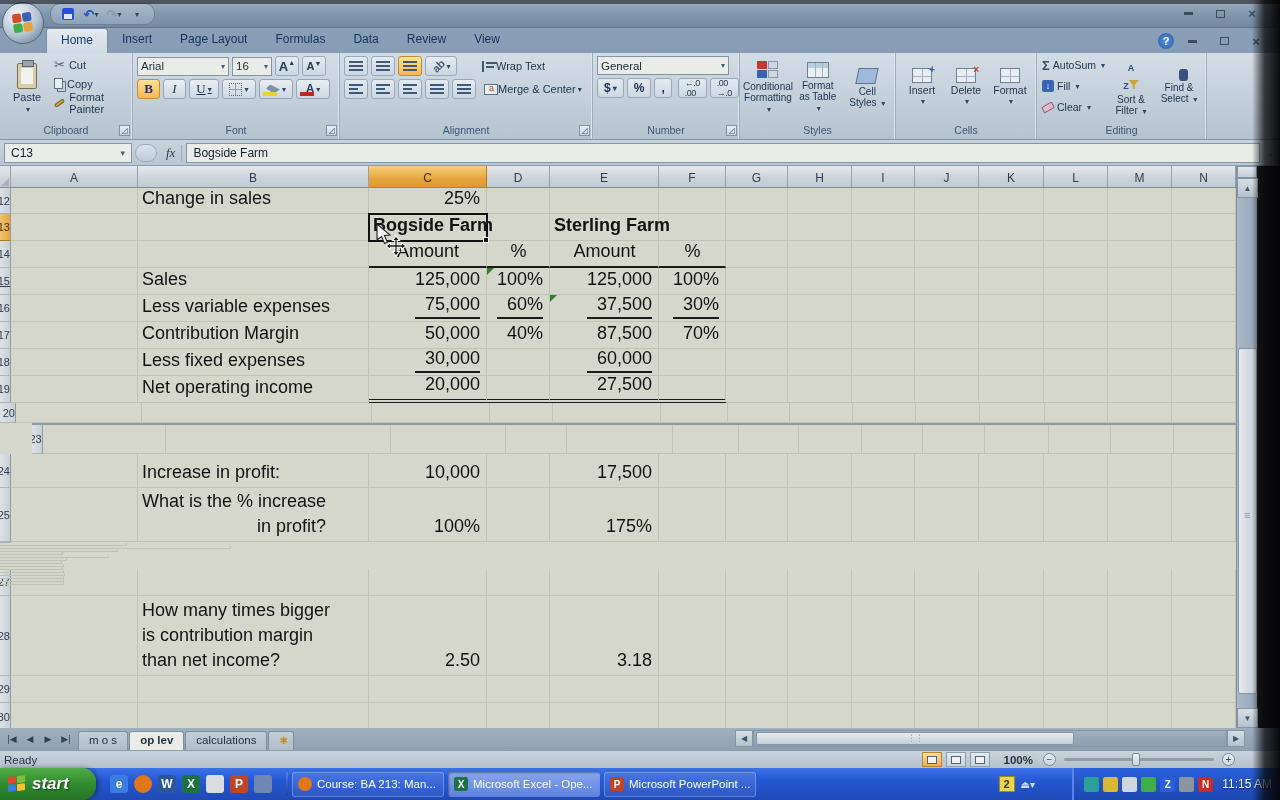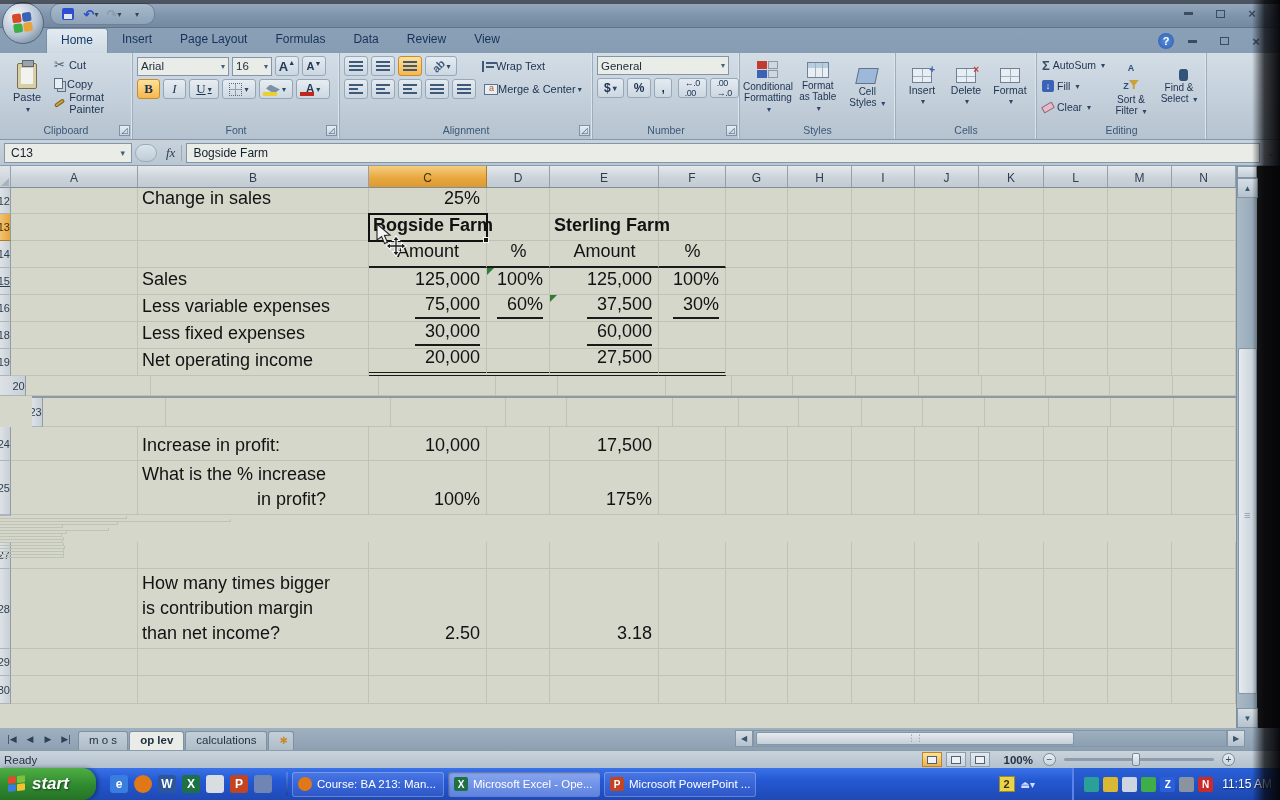--- a/index.html
+++ b/index.html
@@ -704,20 +704,37 @@
         <div class="cell cellwrap" style="width: 62px;"></div>
         <div class="cell cellwrap" style="width: 64px;"></div>
         <div class="cell cellwrap" style="width: 63px;"></div>
         <div class="cell cellwrap" style="width: 64px;"></div>
         <div class="cell cellwrap" style="width: 65px;"></div>
         <div class="cell cellwrap" style="width: 64px;"></div>
         <div class="cell cellwrap" style="width: 64px;"></div>
         <div class="cell cellwrap" style="width: 64px;"></div>
       </div>
       <div class="grow" style="height: 27px;">
+        <div class="rowhdr" style="width: 11px;">17</div>
+        <div class="cell cellwrap" style="width: 127px;"></div>
+        <div class="cell cellwrap" style="width: 231px;">Contribution Margin</div>
+        <div class="cell cellwrap ar" style="width: 118px;">50,000</div>
+        <div class="cell cellwrap ar" style="width: 63px;">40%</div>
+        <div class="cell cellwrap ar" style="width: 109px;">87,500</div>
+        <div class="cell cellwrap ar" style="width: 67px;">70%</div>
+        <div class="cell cellwrap" style="width: 62px;"></div>
+        <div class="cell cellwrap" style="width: 64px;"></div>
+        <div class="cell cellwrap" style="width: 63px;"></div>
+        <div class="cell cellwrap" style="width: 64px;"></div>
+        <div class="cell cellwrap" style="width: 65px;"></div>
+        <div class="cell cellwrap" style="width: 64px;"></div>
+        <div class="cell cellwrap" style="width: 64px;"></div>
+        <div class="cell cellwrap" style="width: 64px;"></div>
+      </div>
+      <div class="grow" style="height: 27px;">
         <div class="rowhdr" style="width: 11px;">18</div>
         <div class="cell cellwrap" style="width: 127px;"></div>
         <div class="cell cellwrap" style="width: 231px;">Less fixed expenses</div>
         <div class="cell cellwrap ar" style="width: 118px;"><span class="u">30,000</span></div>
         <div class="cell cellwrap" style="width: 63px;"></div>
         <div class="cell cellwrap ar" style="width: 109px;"><span class="u">60,000</span></div>
         <div class="cell cellwrap" style="width: 67px;"></div>
         <div class="cell cellwrap" style="width: 62px;"></div>
         <div class="cell cellwrap" style="width: 64px;"></div>
         <div class="cell cellwrap" style="width: 63px;"></div>
@@ -738,21 +755,21 @@
         <div class="cell cellwrap" style="width: 62px;"></div>
         <div class="cell cellwrap" style="width: 64px;"></div>
         <div class="cell cellwrap" style="width: 63px;"></div>
         <div class="cell cellwrap" style="width: 64px;"></div>
         <div class="cell cellwrap" style="width: 65px;"></div>
         <div class="cell cellwrap" style="width: 64px;"></div>
         <div class="cell cellwrap" style="width: 64px;"></div>
         <div class="cell cellwrap" style="width: 64px;"></div>
       </div>
       <div class="grow" style="height: 20px;">
-        <div class="rowhdr" style="width: 26px;">20</div>
+        <div class="rowhdr" style="width: 16px;">20</div>
         <div class="cell cellwrap" style="width: 127px;"></div>
         <div class="cell cellwrap" style="width: 231px;"></div>
         <div class="cell cellwrap" style="width: 118px;"></div>
         <div class="cell cellwrap" style="width: 63px;"></div>
         <div class="cell cellwrap" style="width: 109px;"></div>
         <div class="cell cellwrap" style="width: 67px;"></div>
         <div class="cell cellwrap" style="width: 62px;"></div>
         <div class="cell cellwrap" style="width: 64px;"></div>
         <div class="cell cellwrap" style="width: 63px;"></div>
         <div class="cell cellwrap" style="width: 64px;"></div>

